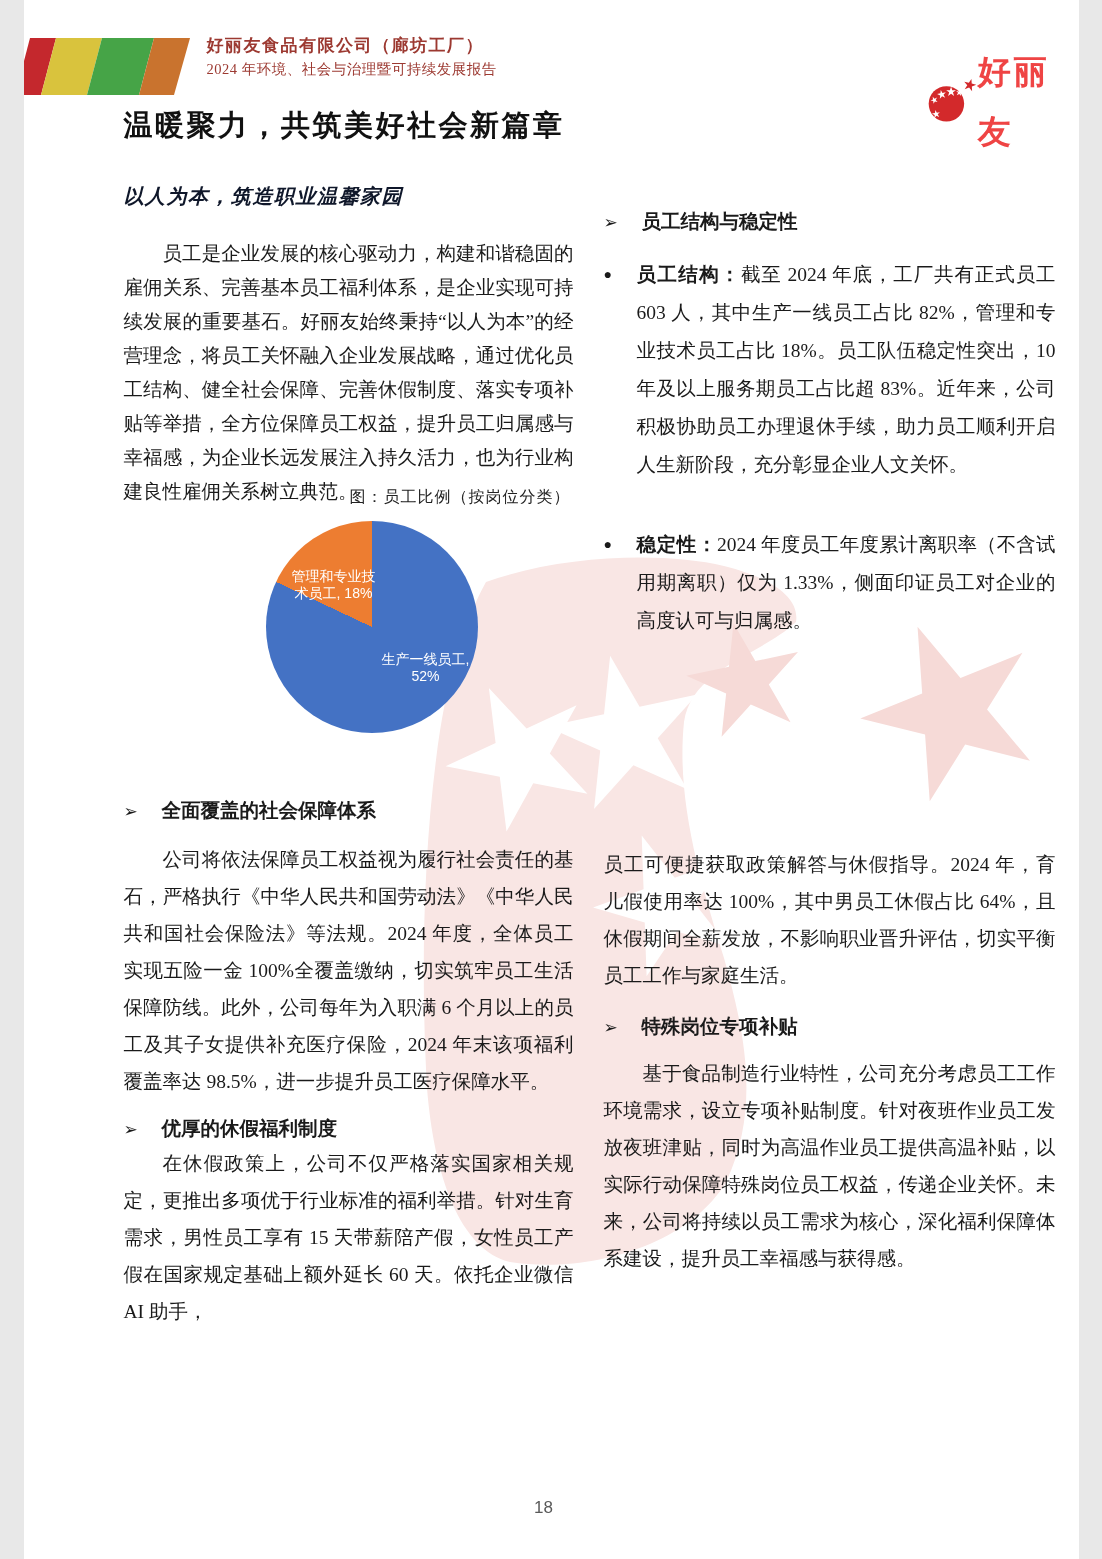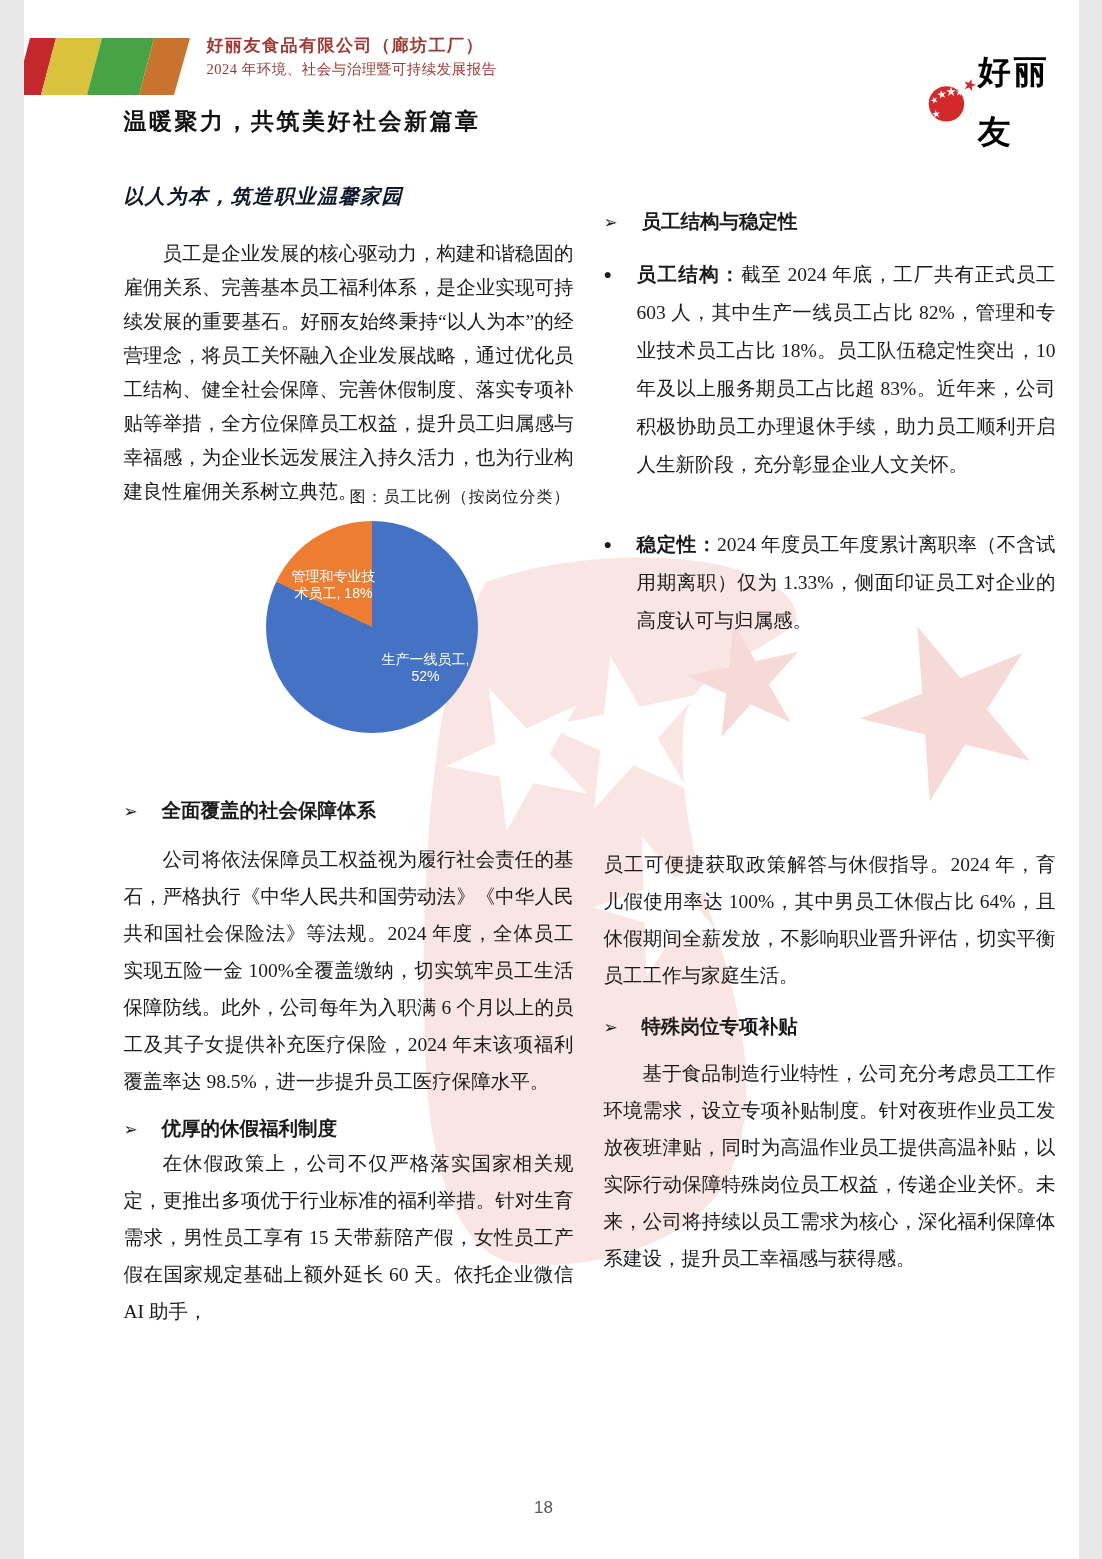--- a/index.html
+++ b/index.html
@@ -11,25 +11,25 @@
   .watermark{position:absolute;left:0;top:0;z-index:0;pointer-events:none;}
   .content{position:absolute;inset:0;z-index:1;}
 
   
   .stripes{position:absolute;left:0;top:0;}
   .hdr-text{position:absolute;left:183px;top:34px;color:#9C3931;}
   .hdr-company{font-size:17px;font-weight:bold;letter-spacing:1.5px;line-height:24px;}
   .hdr-report{font-size:14.5px;letter-spacing:.5px;line-height:22px;}
   .brand{position:absolute;left:900px;top:42px;display:flex;align-items:center;}
   .brand-text{font-family:"Liberation Sans",sans-serif;font-weight:bold;font-size:33px;
-    color:#000000;letter-spacing:3px;line-height:60px;}
+    color:#ef4444;letter-spacing:3px;line-height:60px;}
   .side-bar{position:absolute;left:1070px;top:33px;width:32px;height:59px;}
 
   
-  .page-title{position:absolute;left:100px;top:106px;font-size:23px;font-weight:bold;
+  .page-title{position:absolute;left:100px;top:106px;font-size:29px;font-weight:bold;
     letter-spacing:2.5px;color:#111;}
   .section-subtitle{position:absolute;left:100px;top:167px;font-size:20px;font-weight:bold;
     font-style:italic;letter-spacing:1.5px;color:#0f172a;margin-top:16px;}
 
   
   .col{position:absolute;width:450px;font-size:19.5px;line-height:37px;text-align:justify;}
   .para{text-indent:2em;margin:0;}
   .para.noindent{text-indent:0;}
   .lead{line-height:34px;}
   .sec-head{display:flex;align-items:baseline;font-weight:bold;font-size:19.5px;line-height:30px;}

